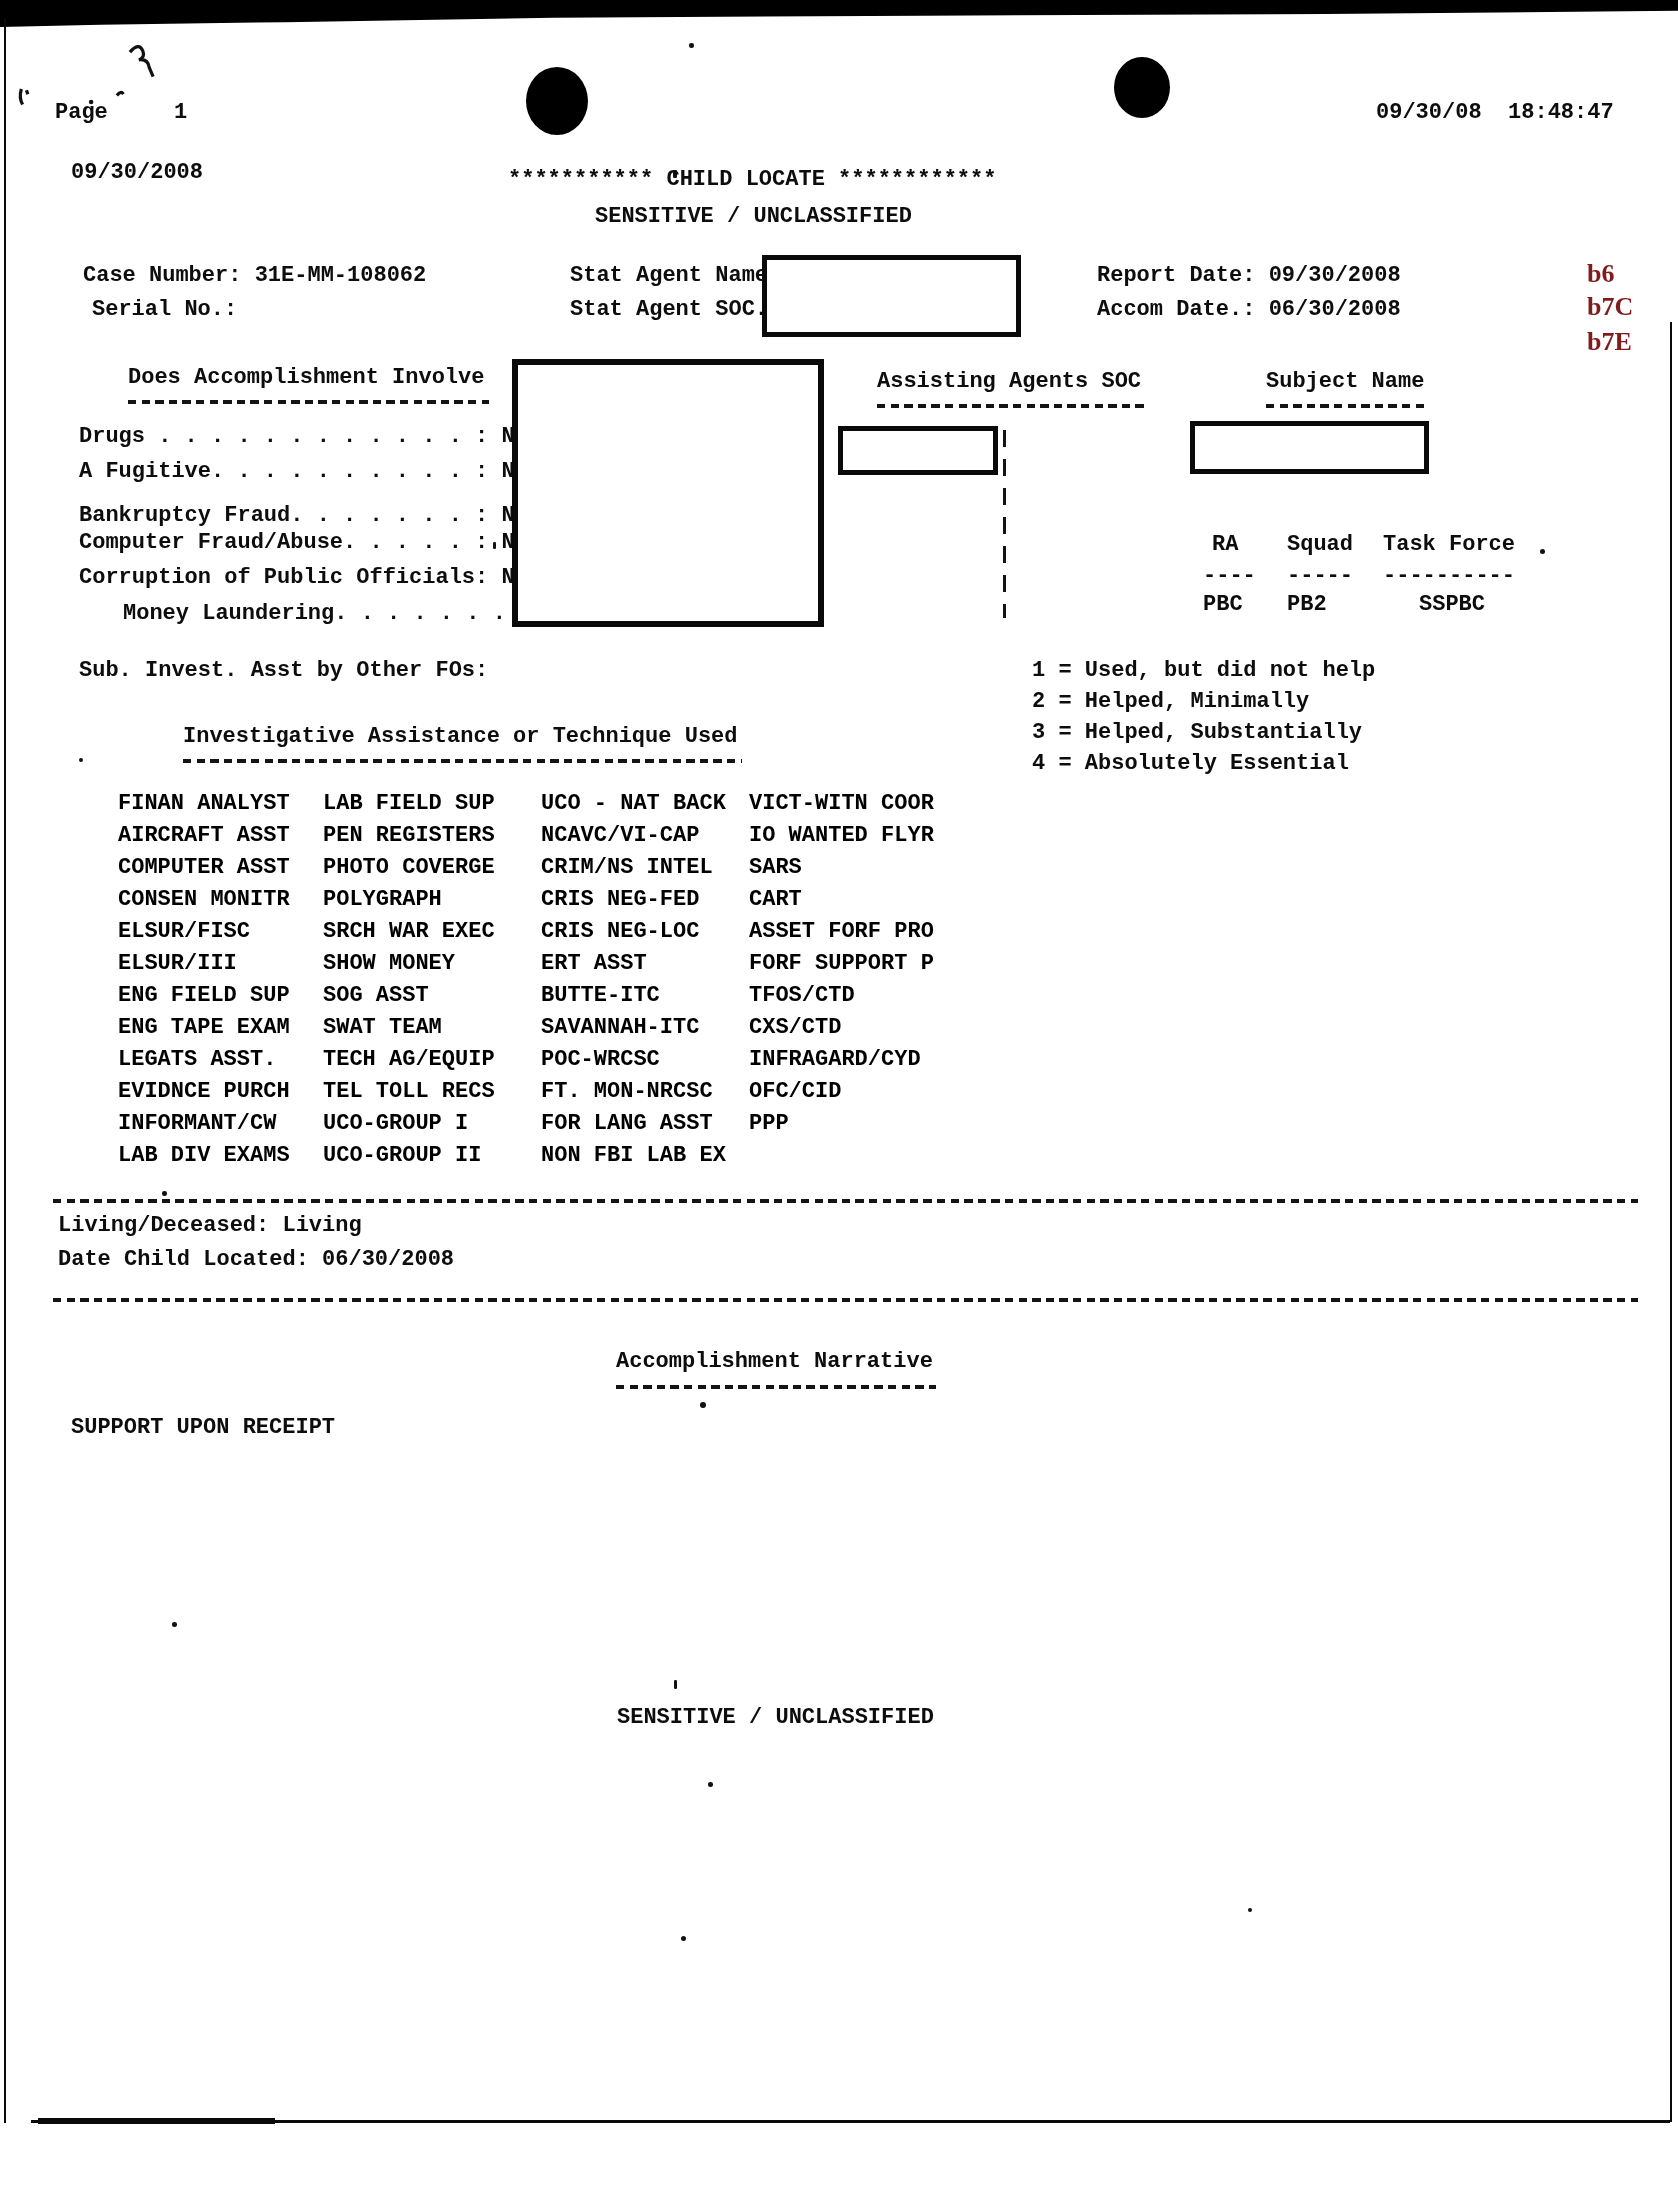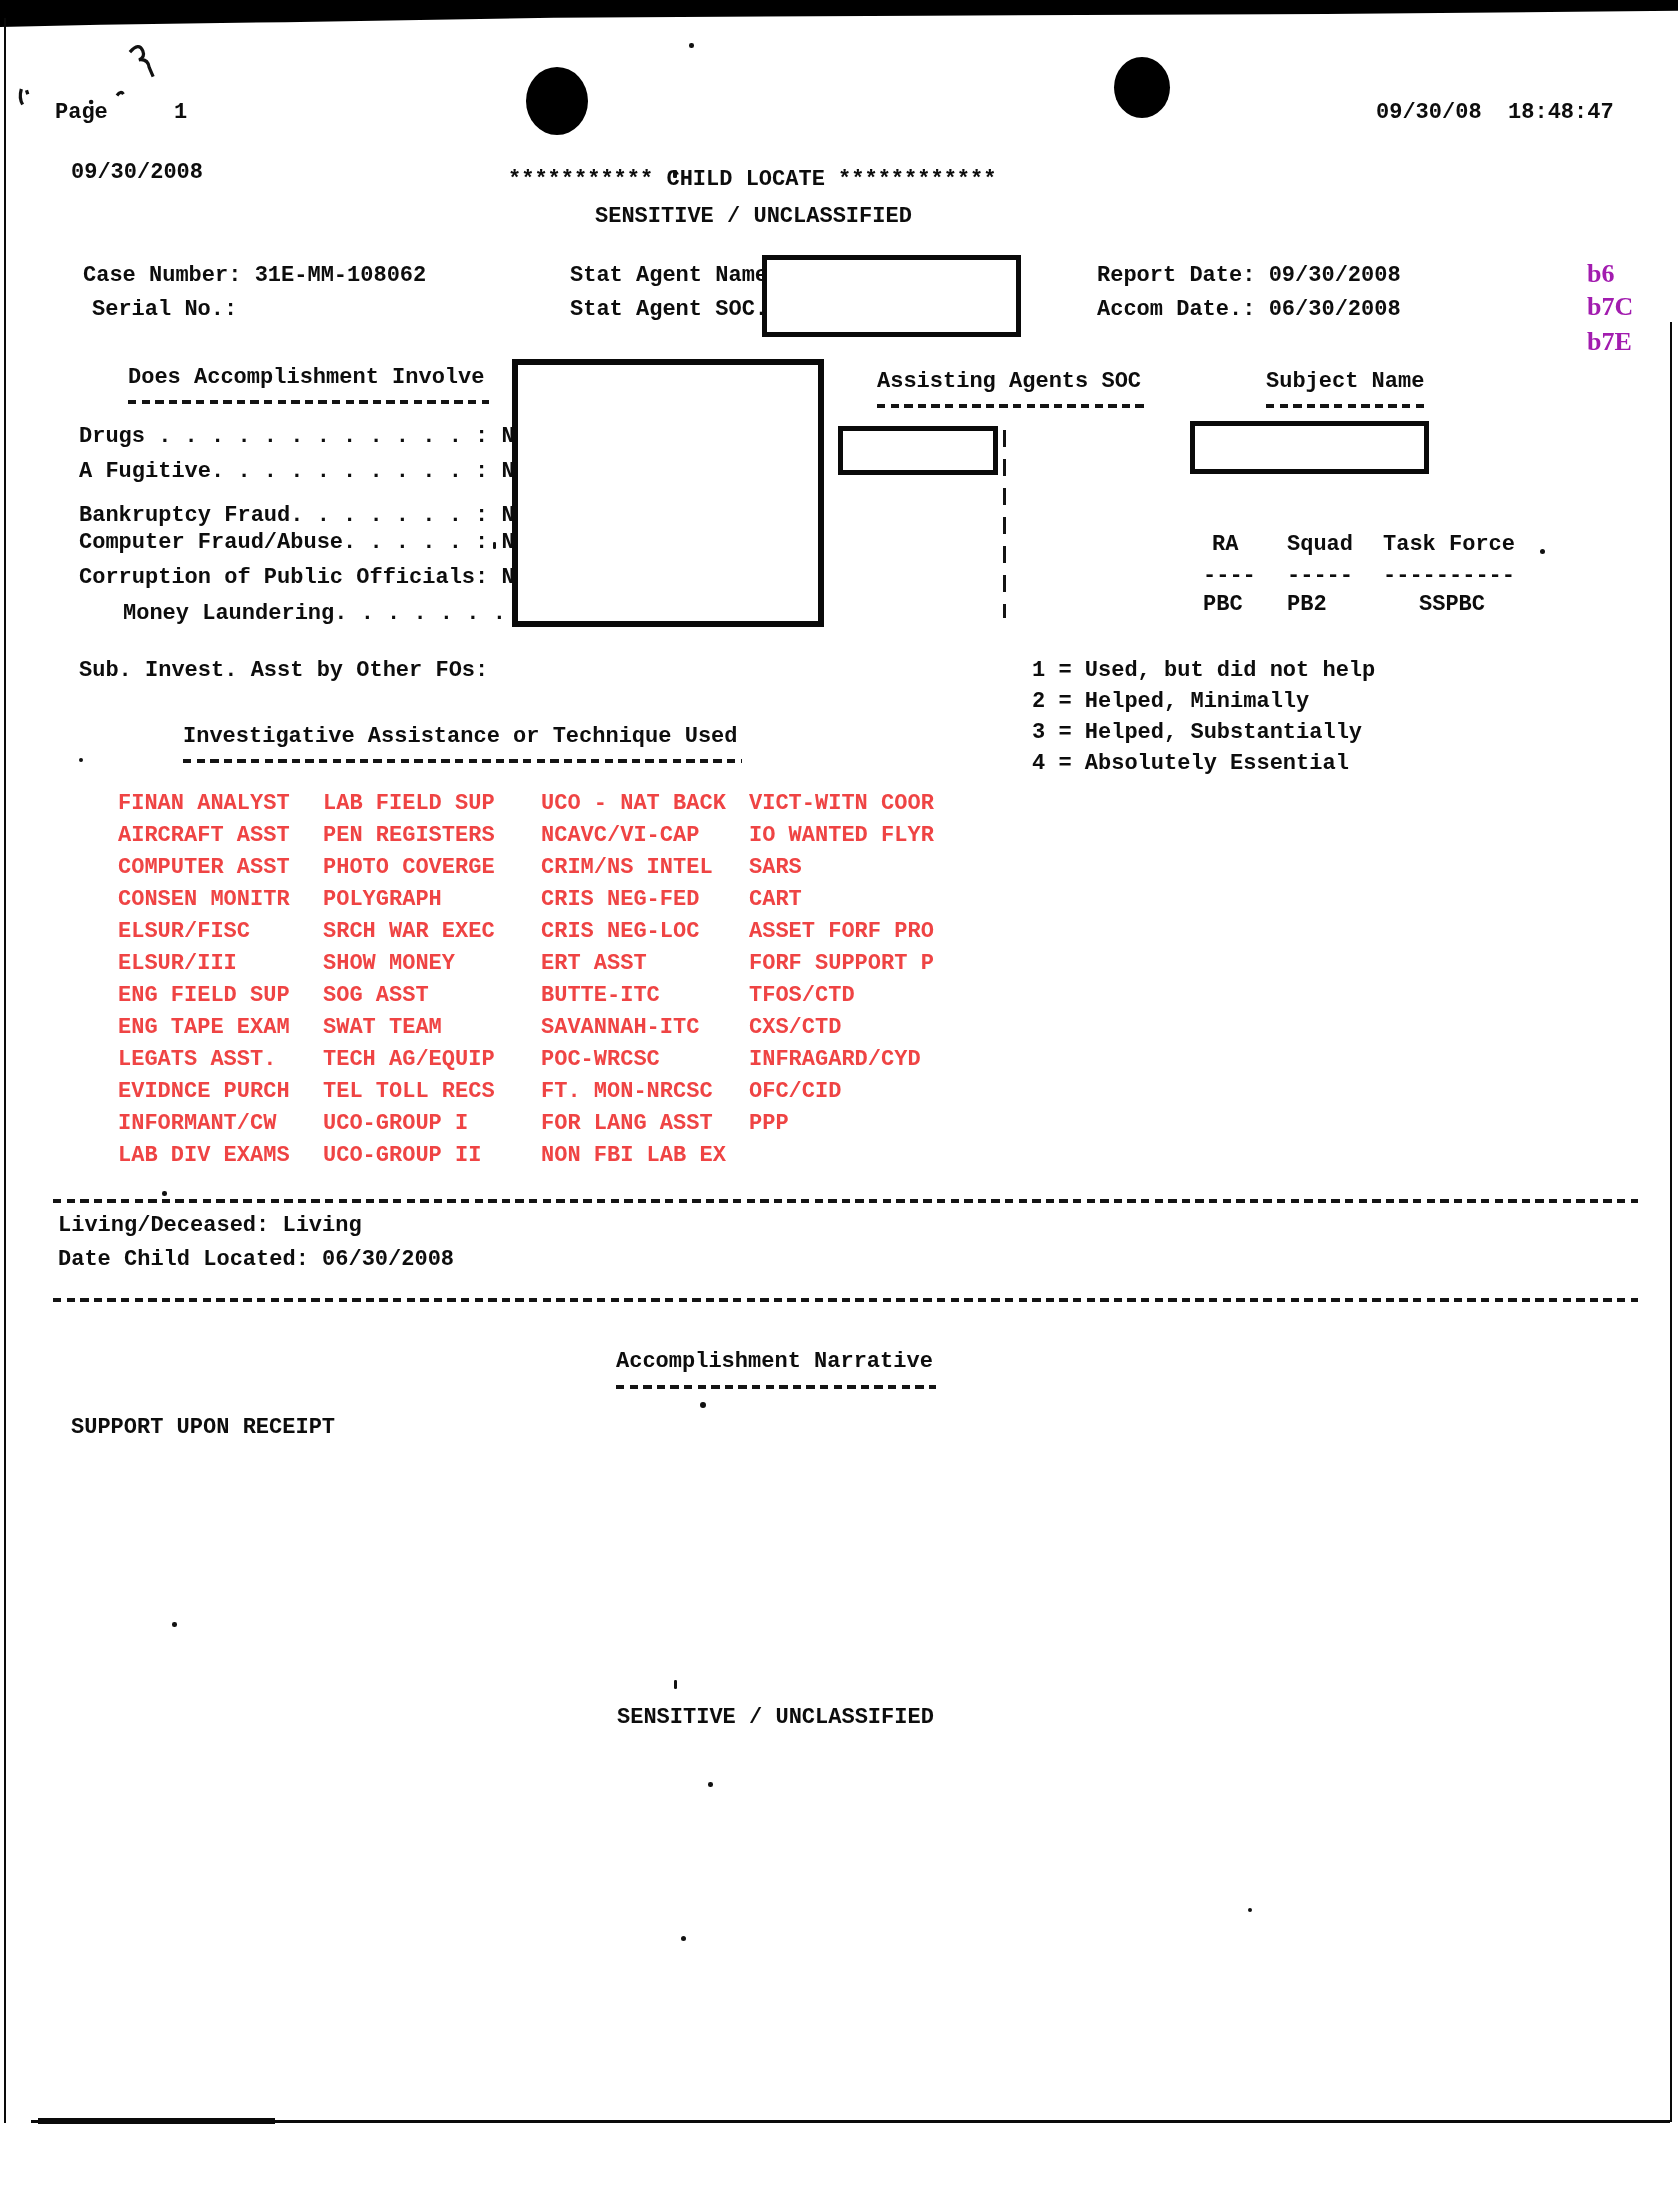--- a/index.html
+++ b/index.html
@@ -1,37 +1,37 @@
 <!DOCTYPE html>
 <html style="font-size:10.4px"><head>
 <meta charset="utf-8">
 <style>
   html,body{margin:0;padding:0;background:#e8e8e8;}
   .page{position:relative;width:1678px;height:2205px;background:#ffffff;overflow:hidden;
         font-family:"Liberation Mono","DejaVu Sans Mono",monospace;color:#0d0d0d;}
   .mono{position:absolute;font-family:"Liberation Mono","DejaVu Sans Mono",monospace;
         font-weight:700;font-size:22px;line-height:1.1;white-space:pre;color:#0d0d0d;}
   .serif{position:absolute;font-family:"Liberation Serif","DejaVu Serif",serif;
-         font-weight:700;font-size:26px;white-space:pre;color:#a21caf;}
+         font-weight:700;font-size:26px;white-space:pre;color:#7f1d1d;}
   .sans{position:absolute;font-family:"Liberation Sans","DejaVu Sans",sans-serif;
         font-size:39px;color:#161616;letter-spacing:0.6px;}
   .dashes{position:absolute;height:3.9px;
         background:repeating-linear-gradient(90deg,#141414 0 8.4px,transparent 8.4px 13.6px);}
   .vdashes{position:absolute;width:2.6px;
         background:repeating-linear-gradient(180deg,#141414 0 17px,transparent 17px 29px);}
   .redaction{position:absolute;background:#ffffff;border:5.8px solid #0a0a0a;box-sizing:border-box;}
   .punch{position:absolute;background:#000;border-radius:50%;}
   .speck{position:absolute;background:#111;border-radius:50%;}
   .rule{position:absolute;background:#0a0a0a;}
   .topband{position:absolute;left:0;top:0;width:1678px;height:27px;background:#000;
         clip-path:polygon(0 0,100% 0,100% 40%,79% 52%,55% 58%,33% 66%,17% 82%,6% 92%,0 100%);}
   #tech-grid{position:absolute;left:118px;top:791px;display:grid;
         grid-template-columns:205px 218px 208px 221px;grid-auto-rows:32px;}
   #tech-grid div{font-family:"Liberation Mono","DejaVu Sans Mono",monospace;
-        font-weight:700;font-size:22px;white-space:pre;color:#ef4444;}
+        font-weight:700;font-size:22px;white-space:pre;color:#000000;}
 </style>
 </head>
 <body>
 
 <div class="page">
 
   <div class="topband"></div>
   <div class="rule" style="left:3.9px;top:18px;width:2.6px;height:2105px;"></div>
   <div class="rule" style="left:1670px;top:322px;width:1.9px;height:1800px;"></div>
   <div class="rule" style="left:31px;top:2120px;width:1639px;height:2.6px;"></div>

